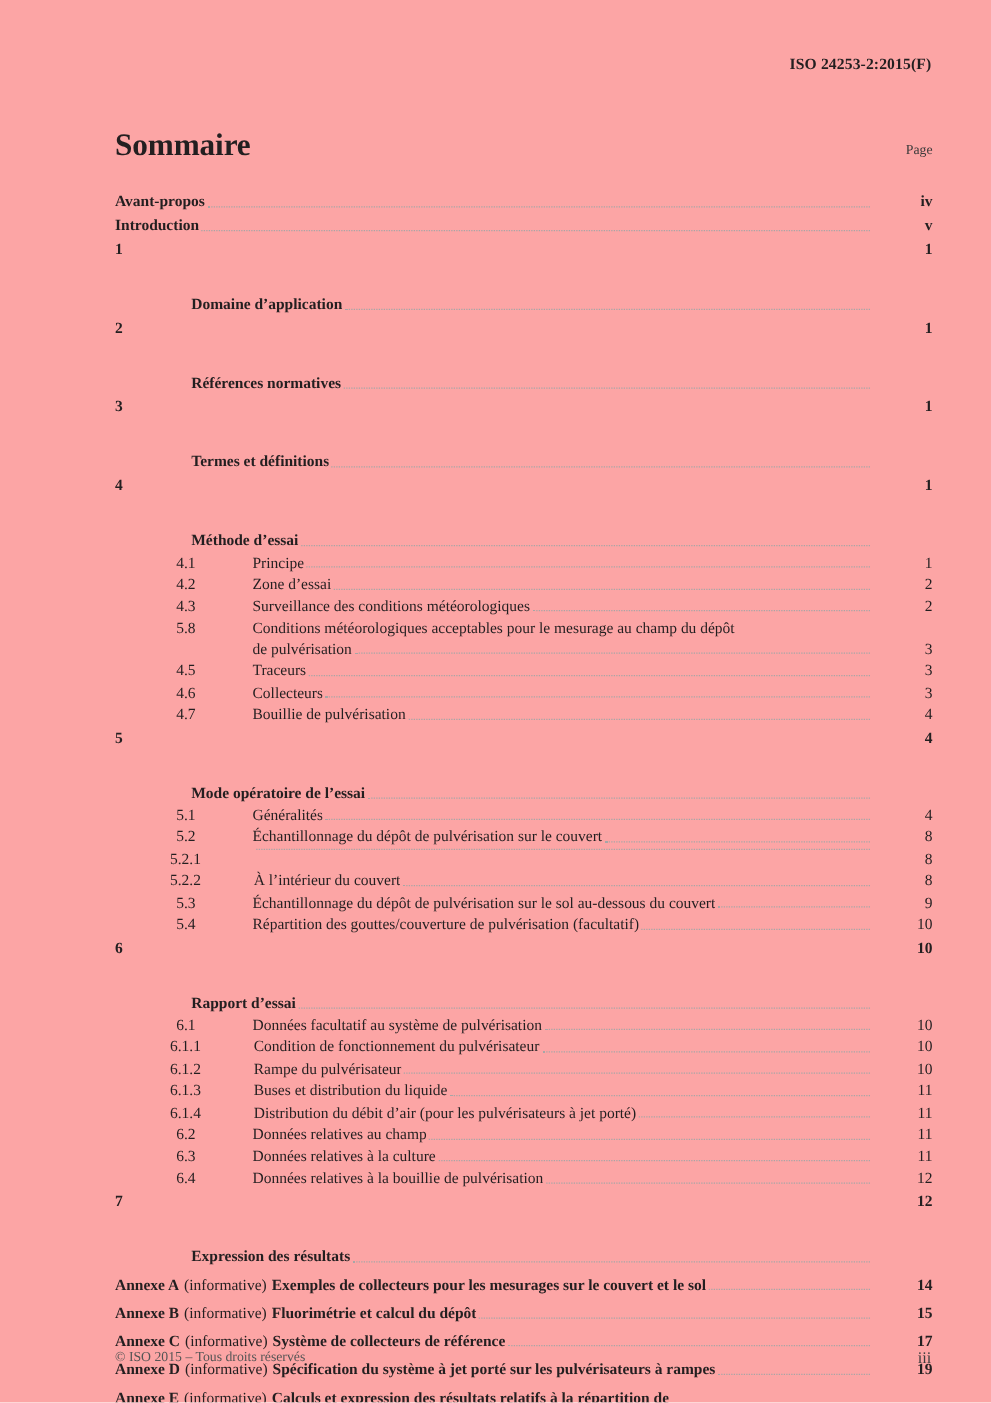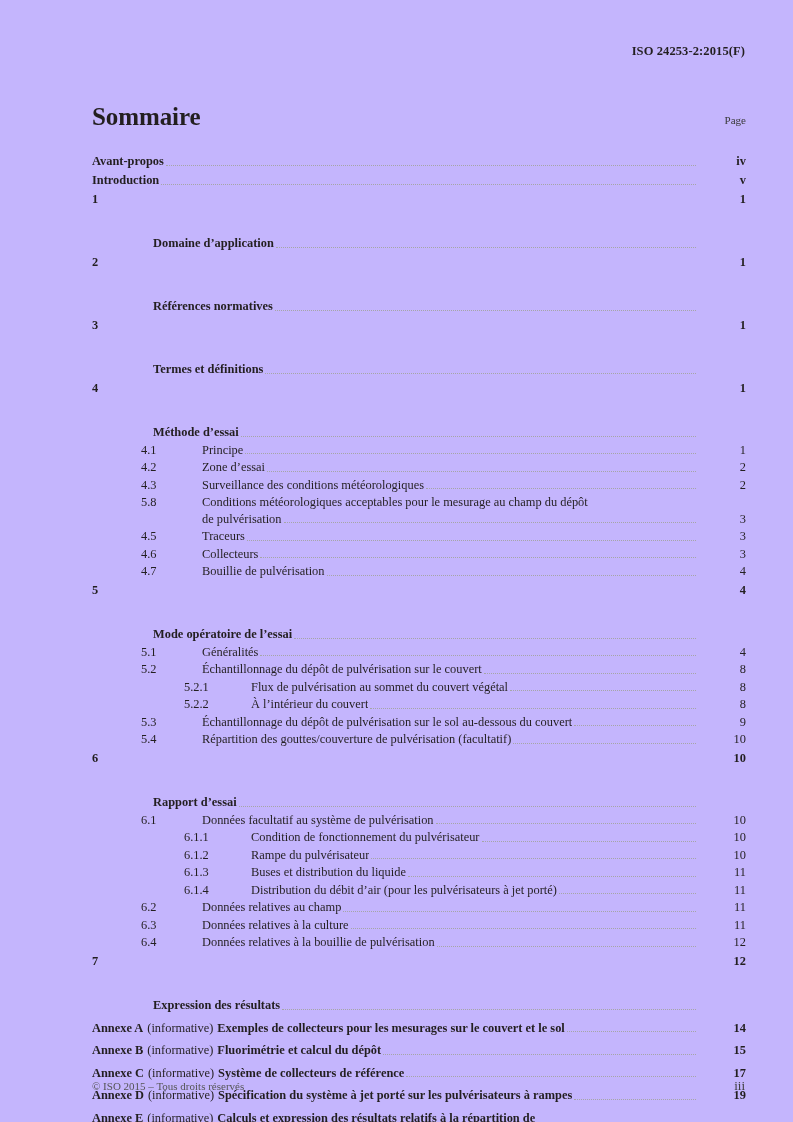--- a/index.html
+++ b/index.html
@@ -10,21 +10,21 @@
   }
   body {
     font-family: "Liberation Serif", "DejaVu Serif", serif;
     color: #231f20;
   }
   .page {
     position: relative;
     width: 793px;
     height: 1122px;
     margin: 0 auto;
-    background: #c4b5fd;
+    background: #fca5a5;
     overflow: hidden;
     box-sizing: border-box;
   }
 
   
   .doc-header {
     position: absolute;
     top: 44px;
     right: 48px;
     font-family: "Liberation Serif", "DejaVu Serif", serif;
@@ -127,21 +127,21 @@
   .lvl-front .pg { font-weight: bold; }
 
   .lvl2 .num, .lvl2 .label, .lvl2 .pg { font-weight: normal; }
   .lvl3 .num, .lvl3 .label, .lvl3 .pg { font-weight: normal; }
 
   .annex .label { font-weight: bold; }
   .annex .pg { font-weight: bold; }
   .annex .informative { font-weight: normal; }
   .lvl1  .num { width: 49px; }
   .lvl2  .num { width: 49px; margin-left: 49px; }
-  .lvl3  .num { width: 55px; margin-left: 92px; font-family: Liberation Serif, serif; }
+  .lvl3  .num { width: 55px; margin-left: 44px; font-family: Liberation Serif, serif; }
 
   .lvl1 { margin-top: 2.5px; }
   .lvl-front { margin-top: 2.5px; }
   .annex { margin-top: 6px; }
   .cont-indent-annex { padding-left: 36px; }
 
   
   .footer {
     position: absolute;
     left: 92px;
@@ -348,21 +348,20 @@
             <span class="dotline"></span>
           </div>
         </div>
         <div class="pg">8</div>
       </div>
 
       <div class="toc-row lvl3">
         <div class="num">5.2.1</div>
         <div class="mid">
           <div class="line">
-            <span class="label">Flux de pulvérisation au sommet du couvert végétal</span>
             <span class="dotline"></span>
           </div>
         </div>
         <div class="pg">8</div>
       </div>
 
       <div class="toc-row lvl3">
         <div class="num">5.2.2</div>
         <div class="mid">
           <div class="line">

